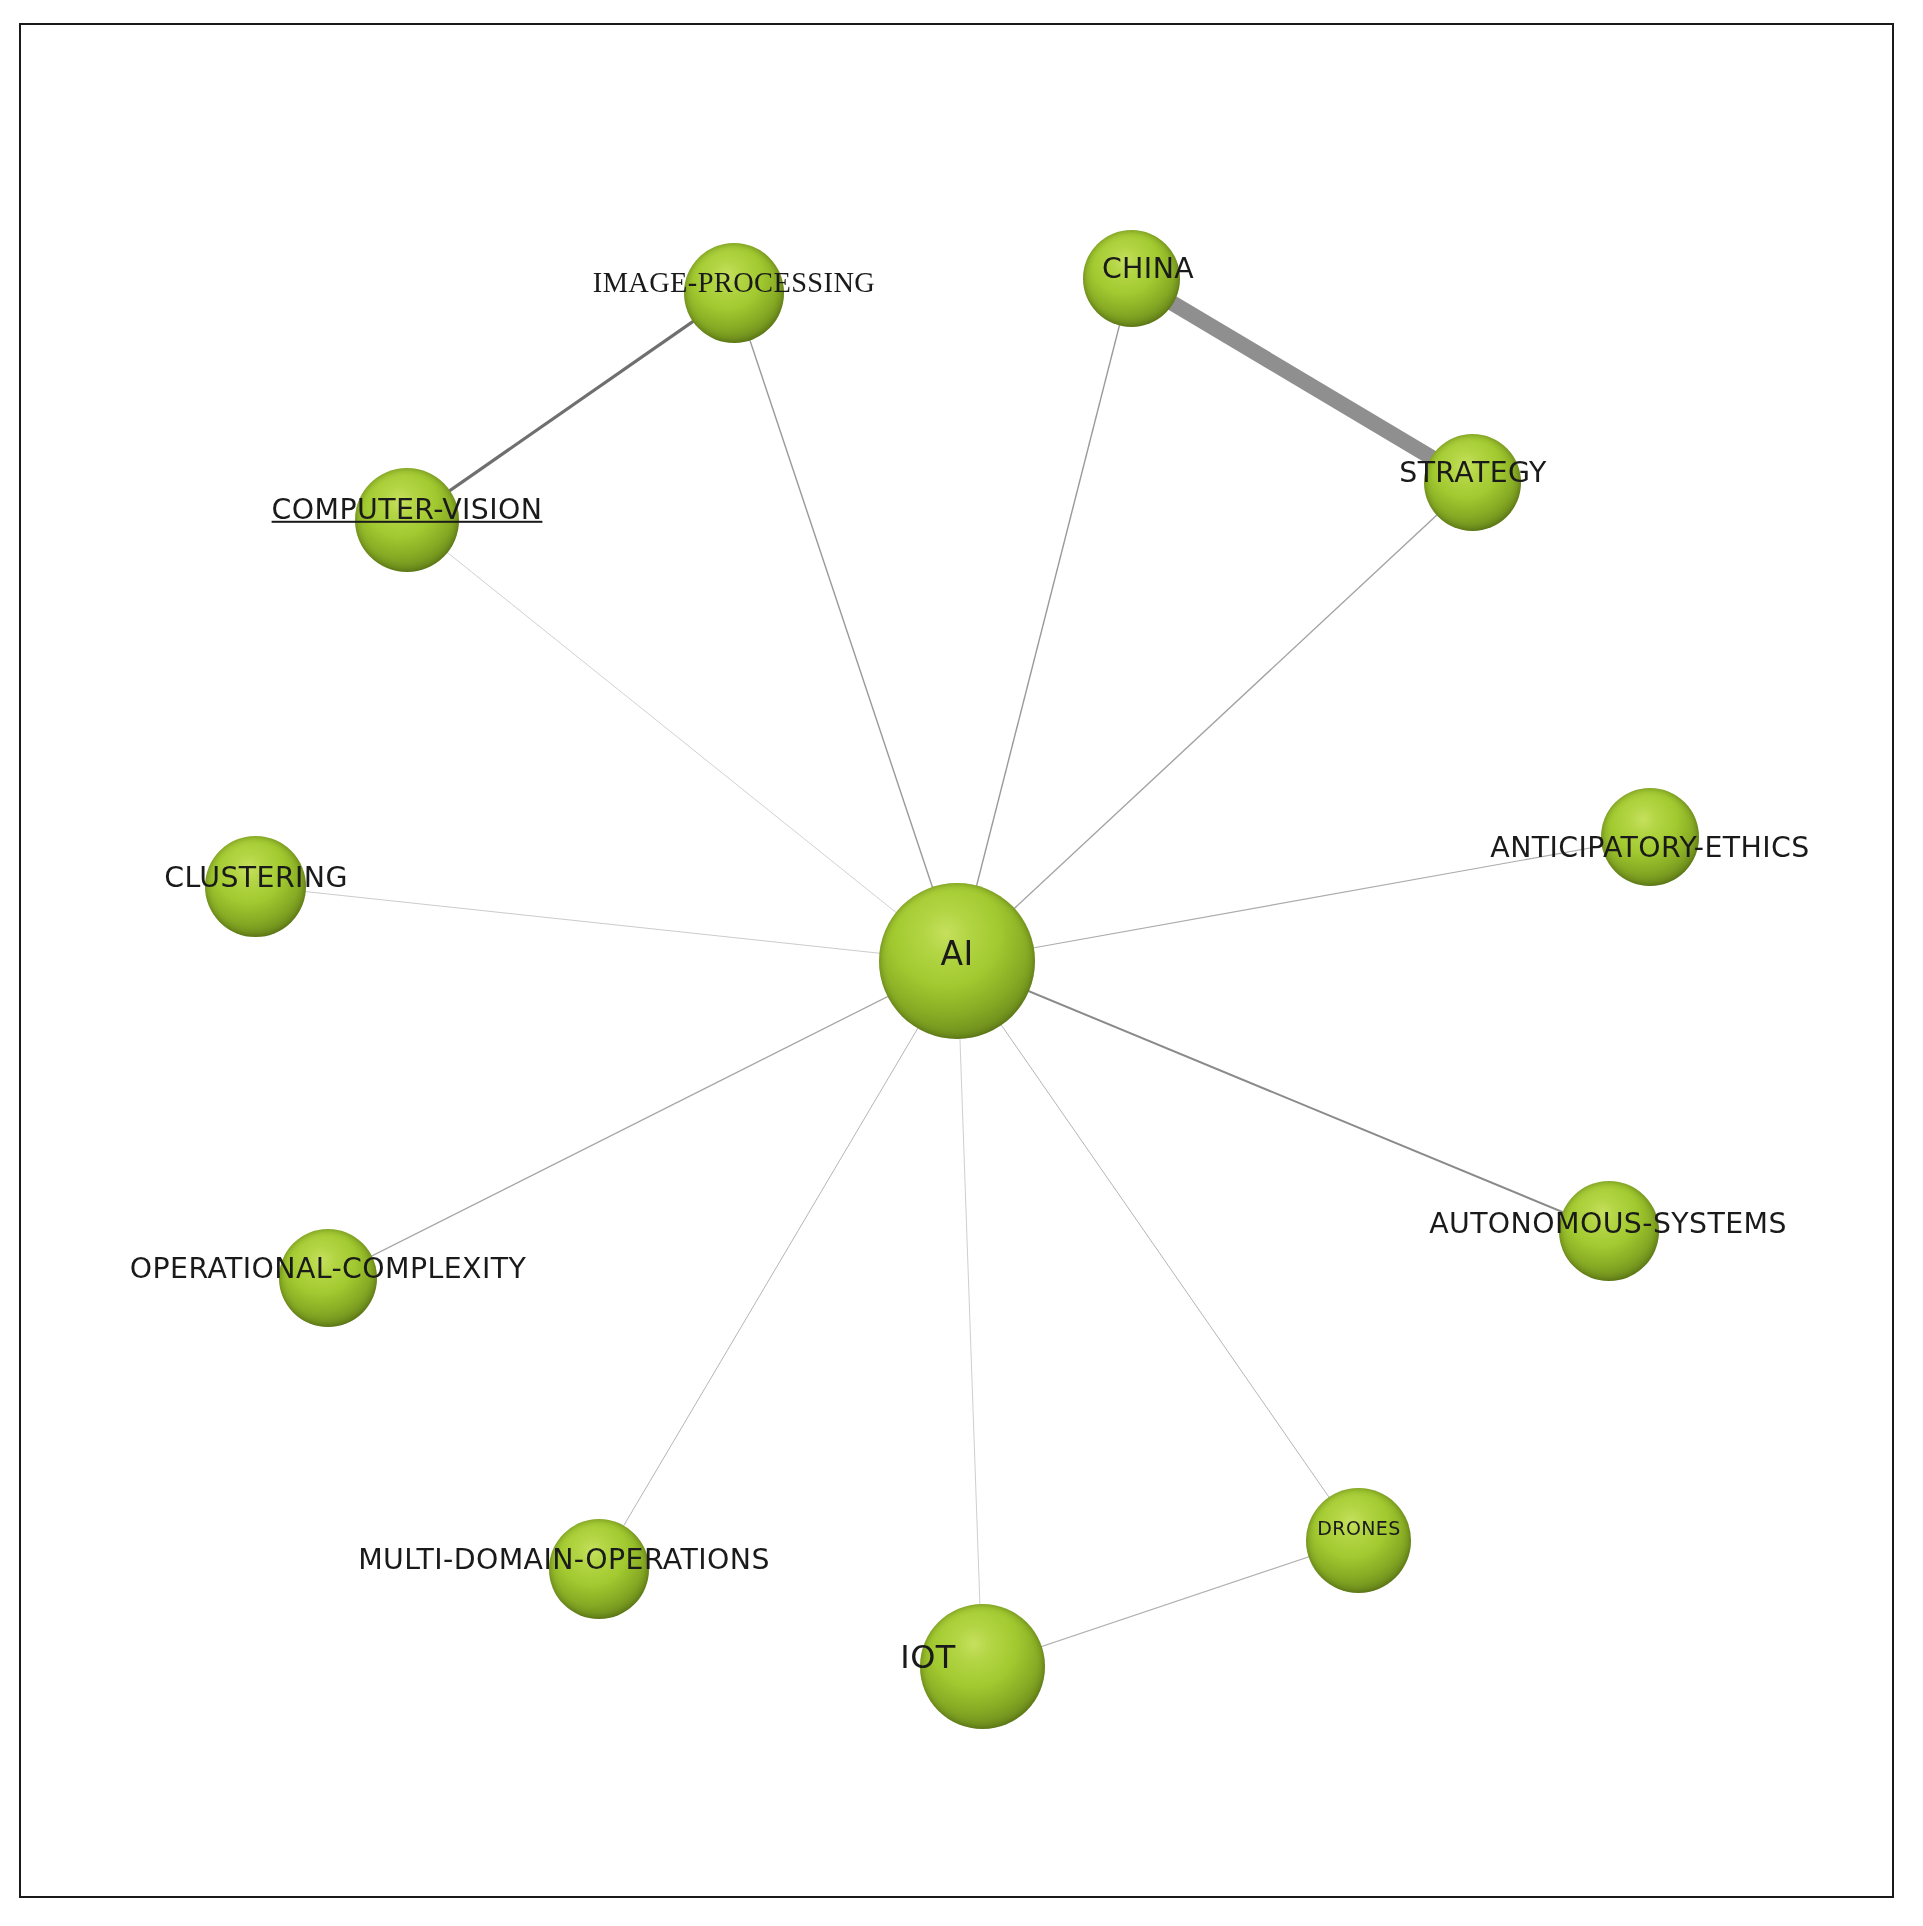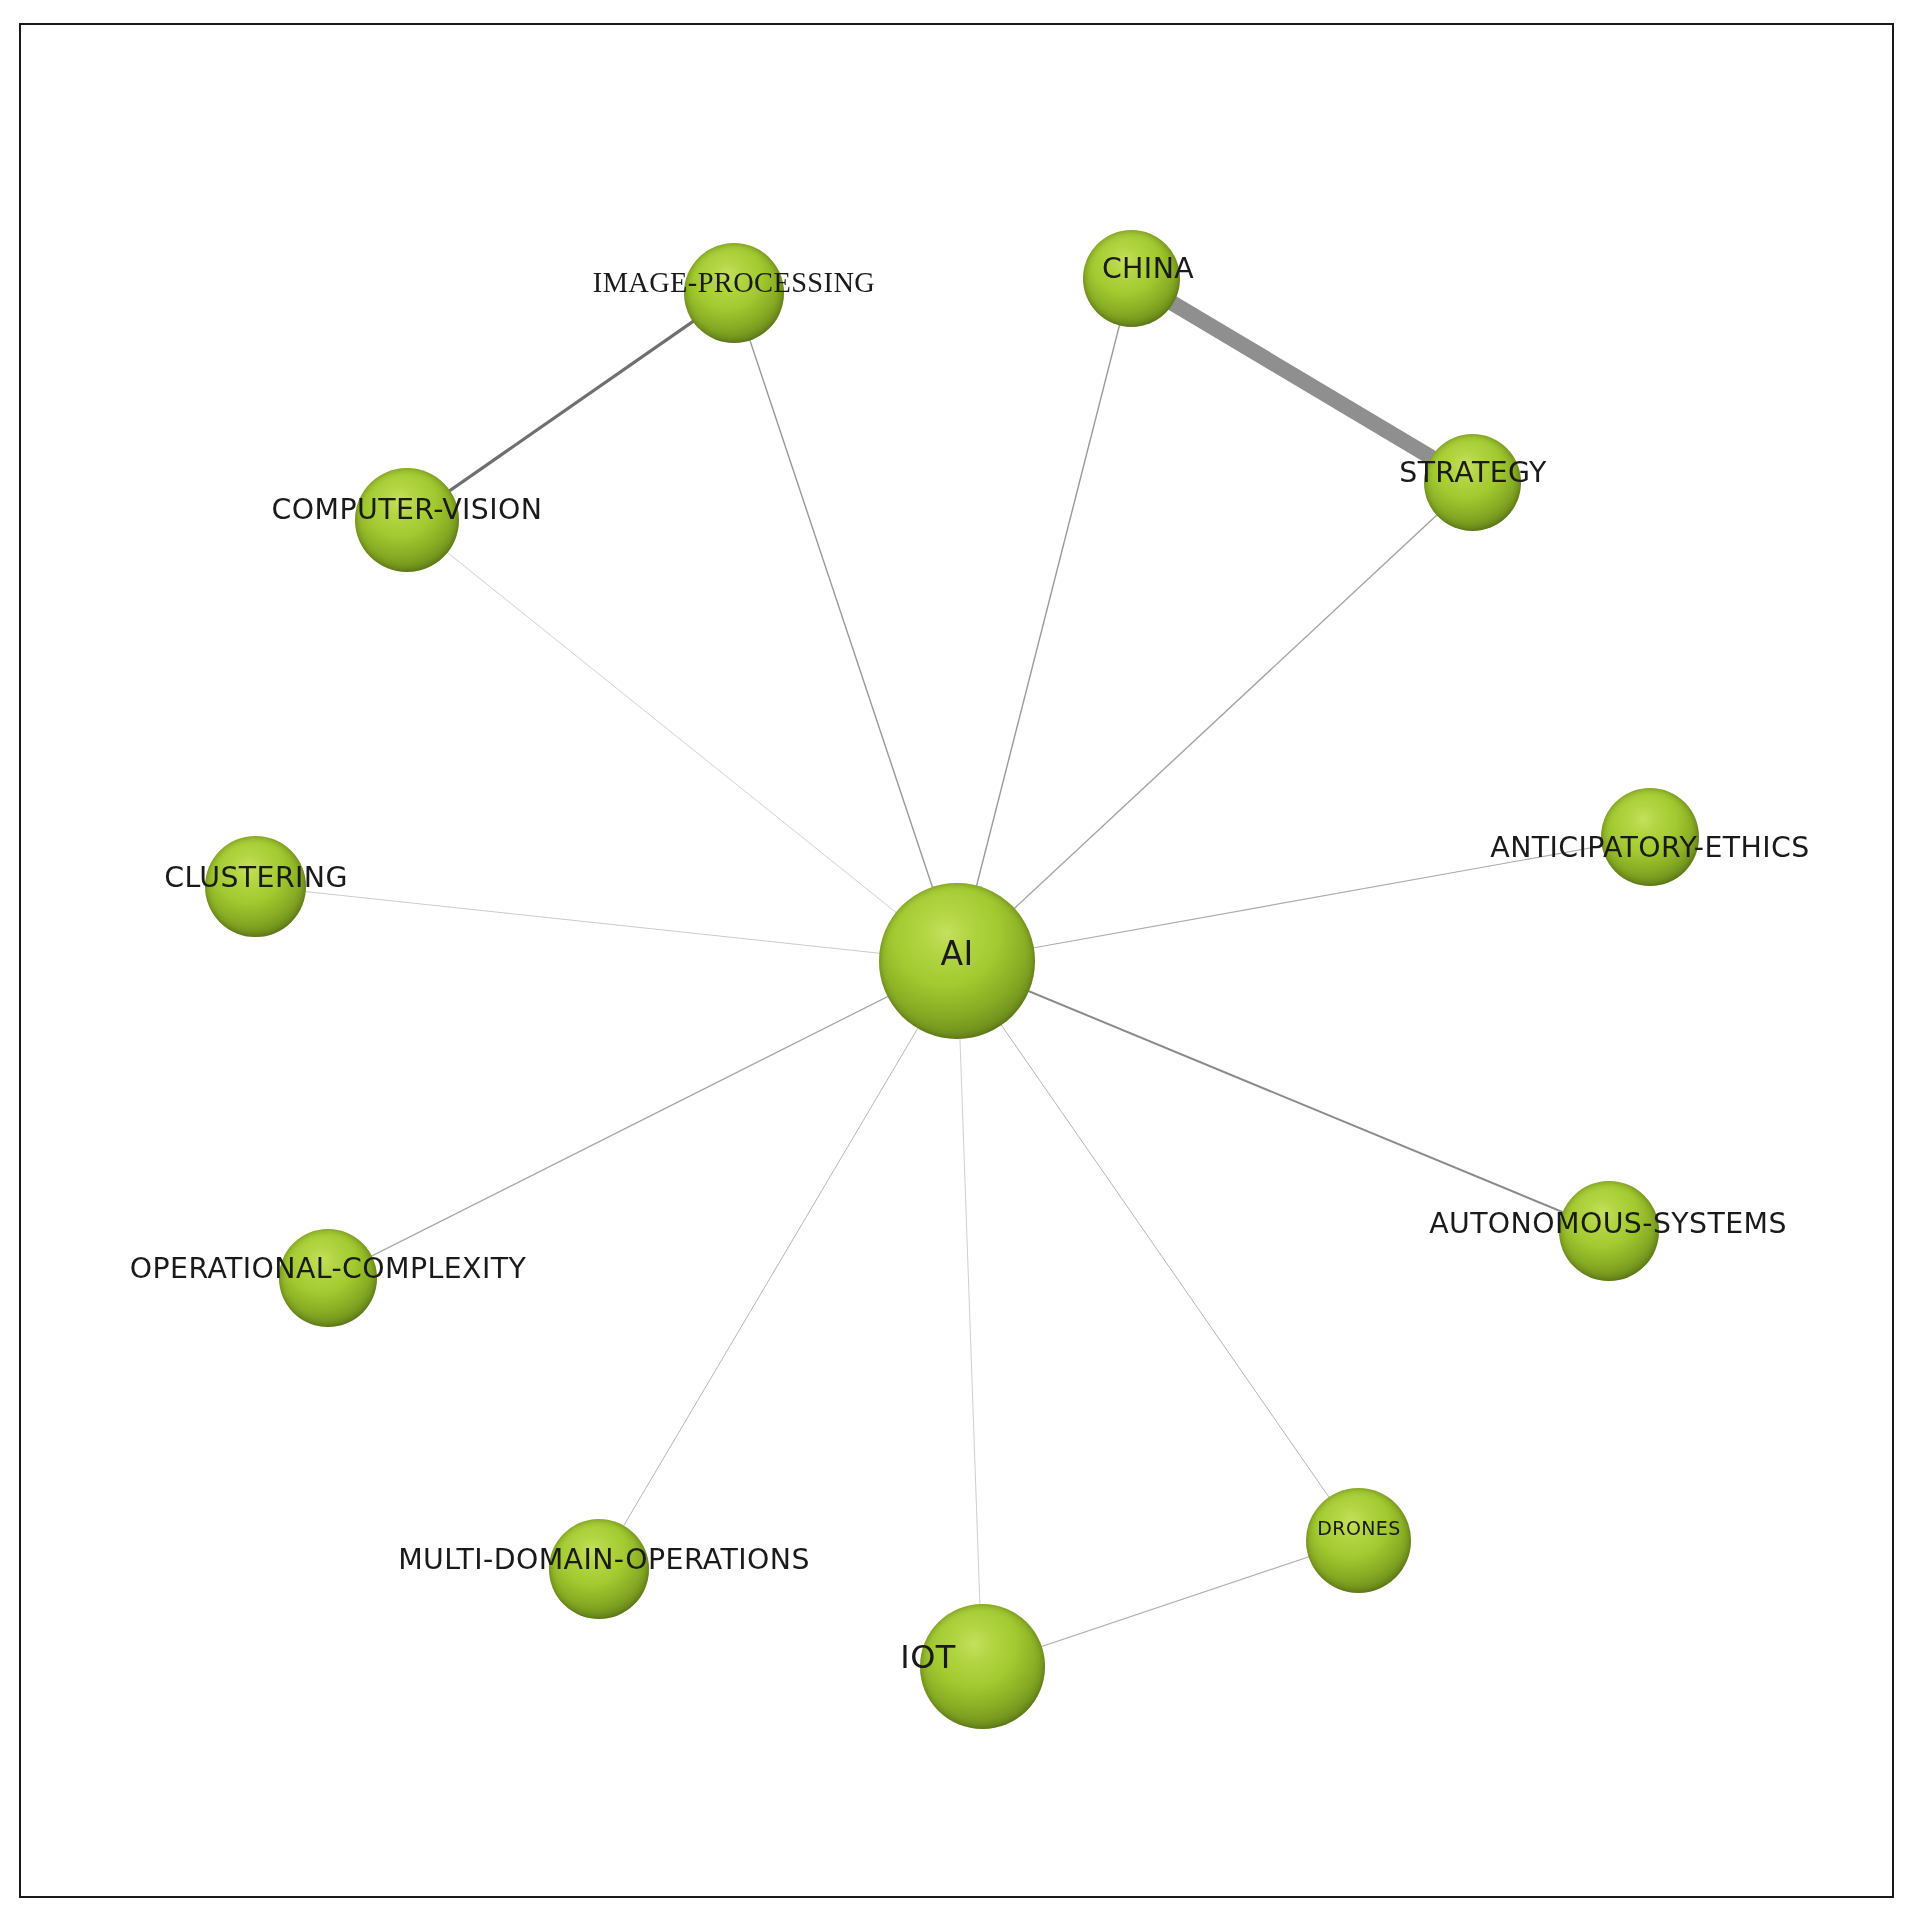--- a/index.html
+++ b/index.html
@@ -93,23 +93,23 @@
       <div class="node" style="left: 1601px; top: 788px; width: 98px; height: 98px;"></div>
       <div class="node" style="left: 1559px; top: 1181px; width: 100px; height: 100px;"></div>
       <div class="node" style="left: 279px; top: 1229px; width: 98px; height: 98px;"></div>
       <div class="node" style="left: 549px; top: 1519px; width: 100px; height: 100px;"></div>
       <div class="node" style="left: 920px; top: 1604px; width: 125px; height: 125px;"></div>
       <div class="node" style="left: 1306px; top: 1488px; width: 105px; height: 105px;"></div>
       <div class="node-label" style="left: 957px; top: 953px; font-size: 33px;">AI</div>
       <div class="node-label" style="left: 734px; top: 283px; font-size: 28.4px; font-family: Liberation Serif, serif;">IMAGE-PROCESSING</div>
       <div class="node-label" style="left: 1132px; top: 269px; font-size: 28.4px; padding-left: 32px;">CHINA</div>
       <div class="node-label" style="left: 1473px; top: 473px; font-size: 28.4px;">STRATEGY</div>
-      <div class="node-label" style="left: 407px; top: 510px; font-size: 28.4px;">COMPUTER-VISION</div>
+      <div class="node-label" style="left: 407px; top: 510px; font-size: 28.4px; text-decoration: underline;">COMPUTER-VISION</div>
       <div class="node-label" style="left: 256px; top: 878px; font-size: 28.4px;">CLUSTERING</div>
       <div class="node-label" style="left: 1650px; top: 848px; font-size: 28.4px;">ANTICIPATORY-ETHICS</div>
       <div class="node-label" style="left: 1608px; top: 1224px; font-size: 28.4px;">AUTONOMOUS-SYSTEMS</div>
       <div class="node-label" style="left: 328px; top: 1269px; font-size: 28.4px;">OPERATIONAL-COMPLEXITY</div>
-      <div class="node-label" style="left: 604px; top: 1560px; font-size: 28.4px;">MULTI-DOMAIN-OPERATIONS</div>
+      <div class="node-label" style="left: 564px; top: 1560px; font-size: 28.4px;">MULTI-DOMAIN-OPERATIONS</div>
       <div class="node-label" style="left: 928px; top: 1657px; font-size: 32px;">IOT</div>
       <div class="node-label" style="left: 1359px; top: 1528px; font-size: 19px;">DRONES</div>
     </div>
 </div>
 
 
 </body></html>

